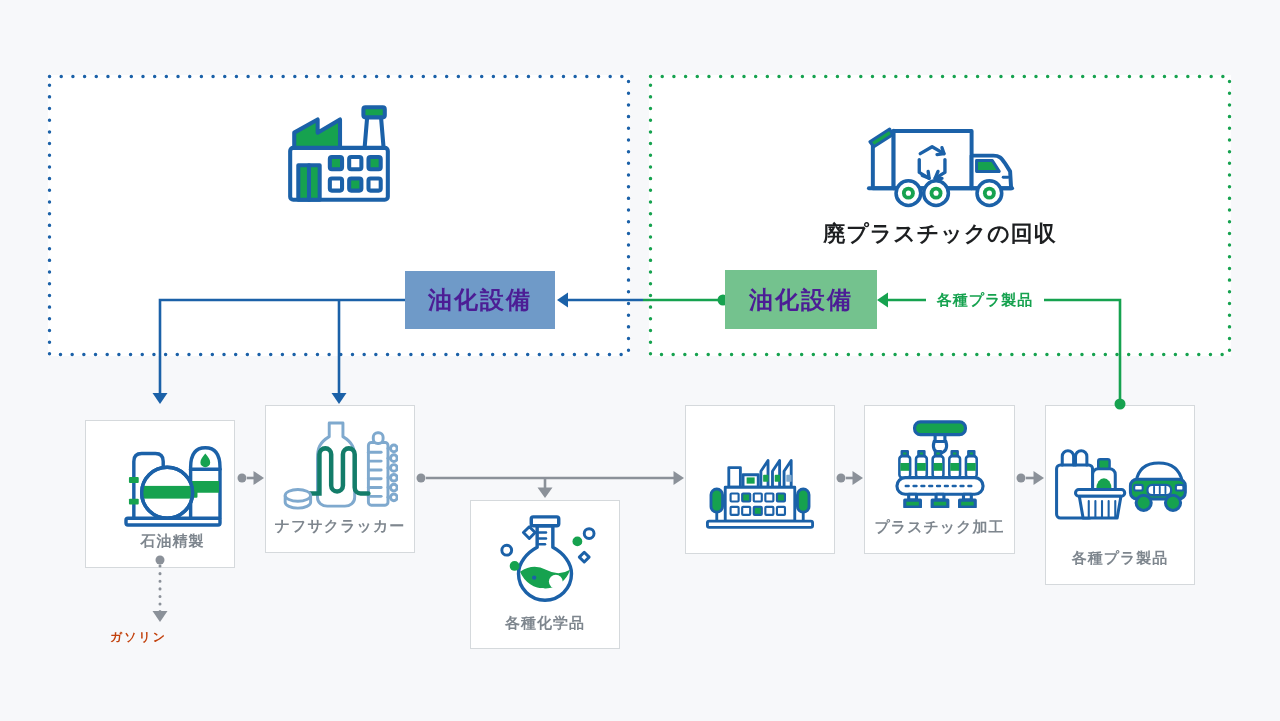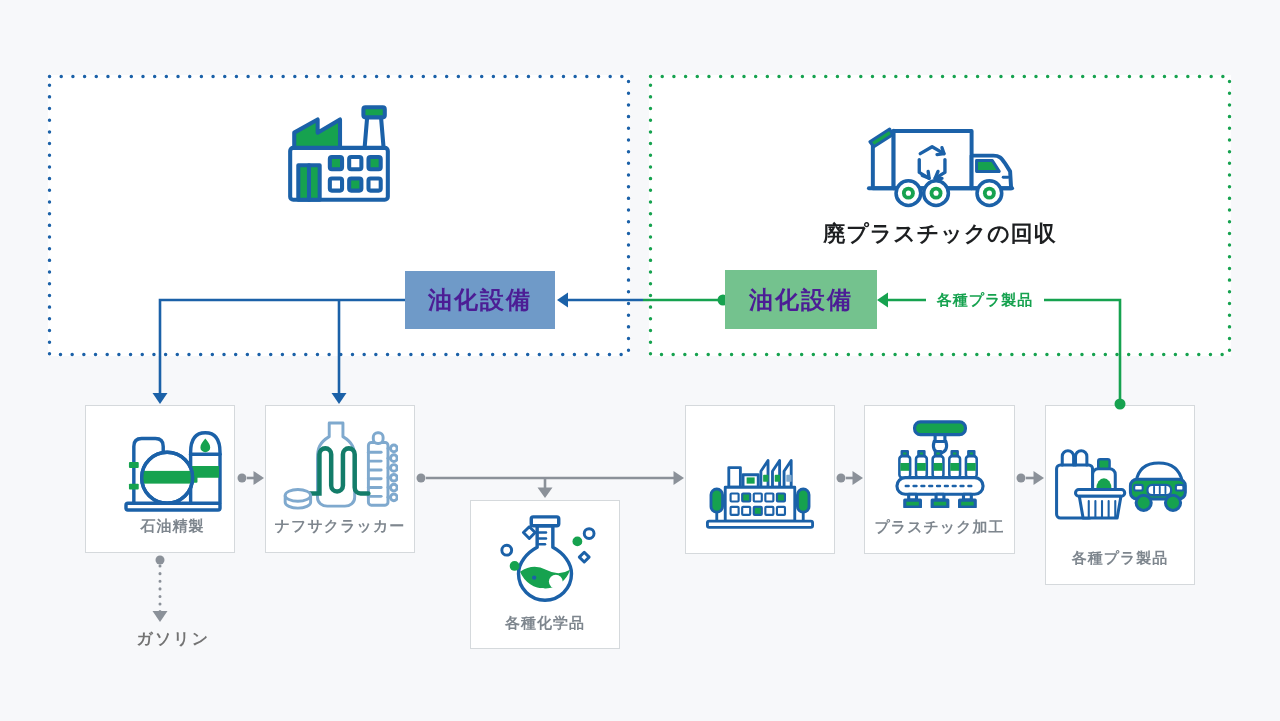--- a/index.html
+++ b/index.html
@@ -65,24 +65,24 @@
   }
   .flow-text {
     font-size: 15px;
     font-weight: bold;
     color: #16a24f;
     text-align: center;
     letter-spacing: 1px;
     z-index: 6;
   }
   .byproduct-text {
-    font-size: 16px;
+    font-size: 12px;
     font-weight: bold;
-    color: #737373;
-    text-align: right;
+    color: #c2410c;
+    text-align: left;
     letter-spacing: 2px;
     z-index: 6;
   }
   #connector-layer { z-index: 5; pointer-events: none; }
 </style>
 </head>
 <body>
 
 <div class="panel abs" style="left:48px; top:75px; width:582px; height:281px;">
   <div class="panel-inner">
@@ -146,21 +146,21 @@
 </div>
 
 <div class="node abs" style="left:405px; top:271px; width:150px; height:58px; background:#6f9ac8;">油化設備</div>
 
 <div class="node abs" style="left:725px; top:270px; width:152px; height:59px; background:#74c28e;">油化設備</div>
 
 <div class="flow-text abs" style="left:926px; top:291px; width:118px;">各種プラ製品</div>
 
 <div class="byproduct-text abs" style="left:110px; top:629px; width:100px;">ガソリン</div>
 
-<div class="stage abs" style="left:85px; top:405px; width:150px; height:148px;padding-left:25px;">
+<div class="stage abs" style="left:85px; top:420px; width:150px; height:148px;padding-left:25px;">
   <div class="stage-icon">
     <svg width="104" height="94" viewBox="0 0 104 96" fill="none">
       <defs>
           <clipPath id="sph">
             <circle cx="46" cy="60" r="26"></circle>
           </clipPath>
         </defs>
       <g stroke="#1b61a8" stroke-width="3.5" stroke-linecap="round" stroke-linejoin="round">
         <path d="M12,86 V28 Q12,20 20,20 H34 Q42,20 42,28 V38"></path>
         <rect x="7" y="44" width="10" height="6" rx="1" fill="#16a24f" stroke="none"></rect>

